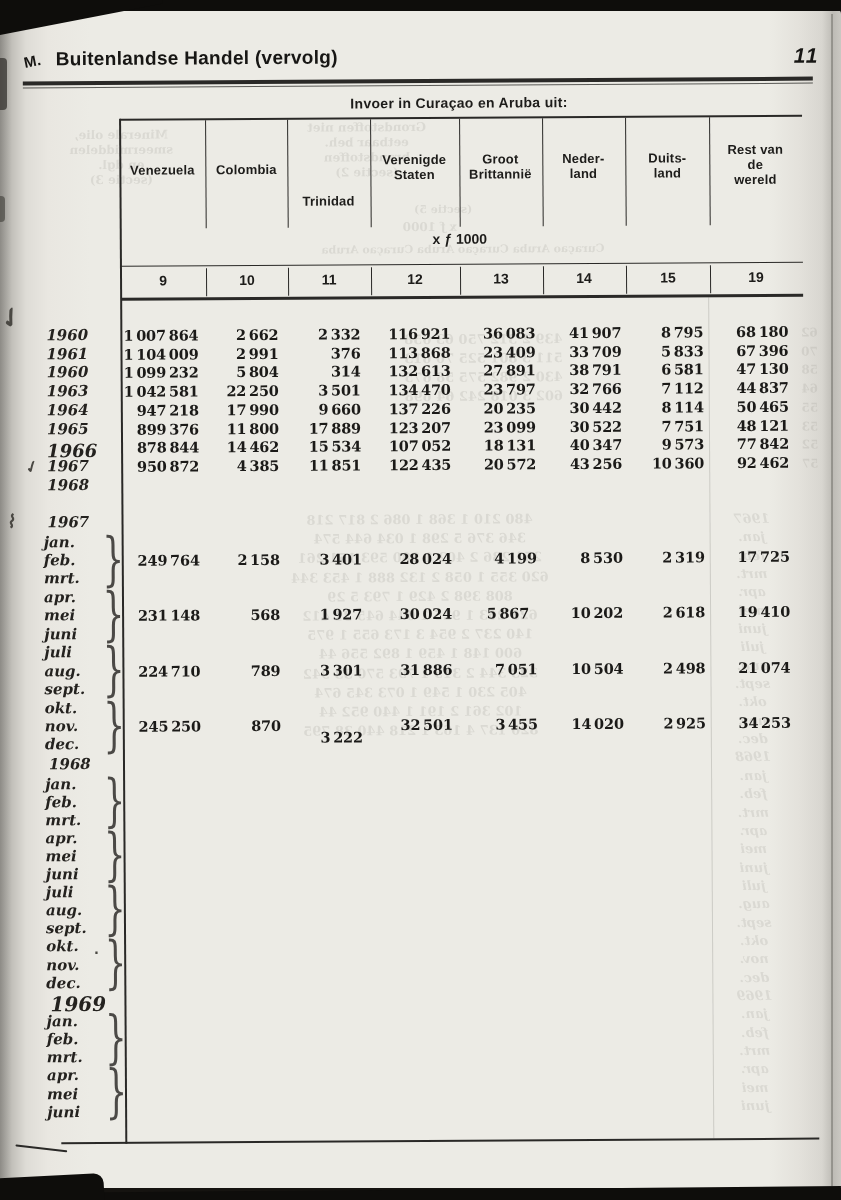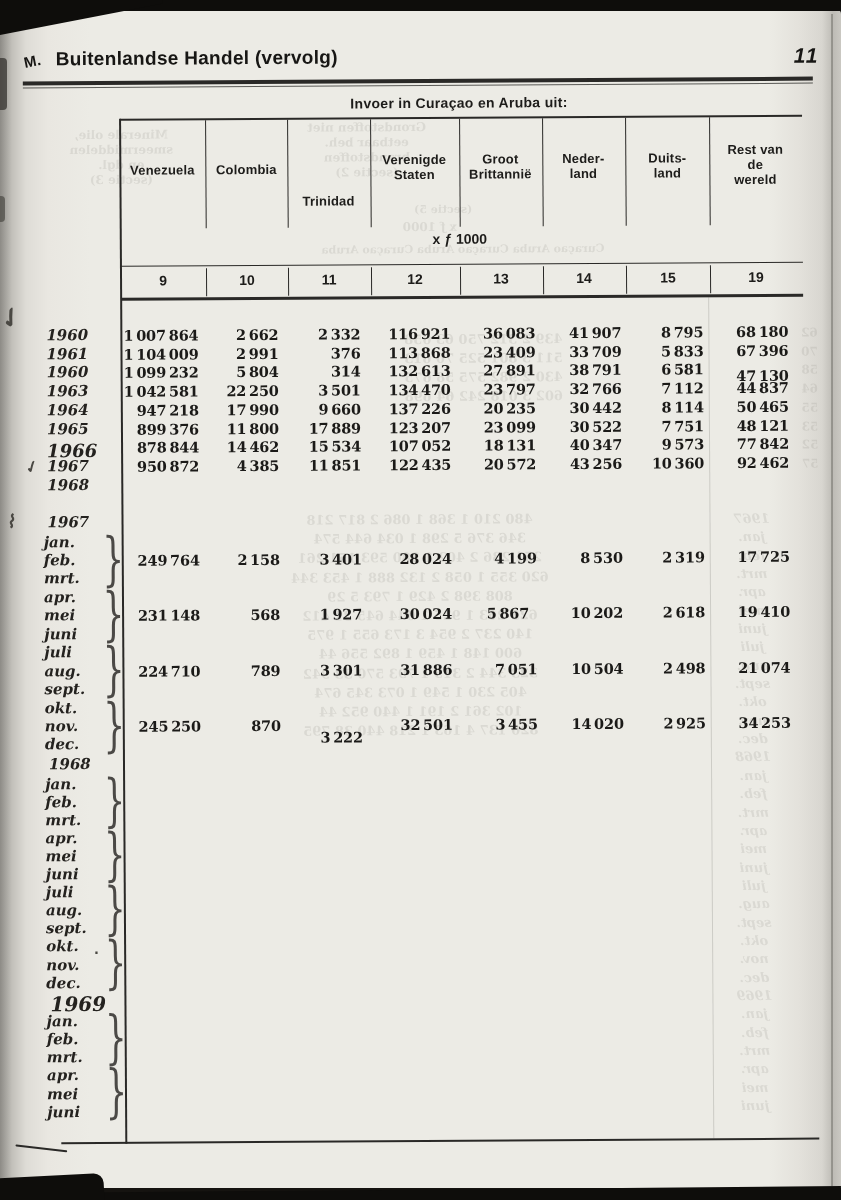--- a/index.html
+++ b/index.html
@@ -211,21 +211,21 @@
       </div>
       <div class="row" style="top: 361.4px;">
         <div class="rlabel" style="left: 48px; top: 0px; font-size: 15px;">1960</div>
         <div class="val" style="right: 641px; top: 1px;">1 099 232</div>
         <div class="val" style="right: 561px; top: 1px;">5 804</div>
         <div class="val" style="right: 479px; top: 1px;">314</div>
         <div class="val" style="right: 389px; top: 1px;">132 613</div>
         <div class="val" style="right: 304px; top: 1px;">27 891</div>
         <div class="val" style="right: 218px; top: 1px;">38 791</div>
         <div class="val" style="right: 136px; top: 1px;">6 581</div>
-        <div class="val" style="right: 51px; top: 8px;">47 130</div>
+        <div class="val" style="right: 51px; top: 1px;">47 130</div>
       </div>
       <div class="row" style="top: 380.1px;">
         <div class="rlabel" style="left: 48px; top: 0px; font-size: 15px;">1963</div>
         <div class="val" style="right: 641px; top: 1px;">1 042 581</div>
         <div class="val" style="right: 561px; top: 1px;">22 250</div>
         <div class="val" style="right: 479px; top: 1px;">3 501</div>
         <div class="val" style="right: 389px; top: 1px;">134 470</div>
         <div class="val" style="right: 304px; top: 1px;">23 797</div>
         <div class="val" style="right: 218px; top: 1px;">32 766</div>
         <div class="val" style="right: 136px; top: 1px;">7 112</div>

